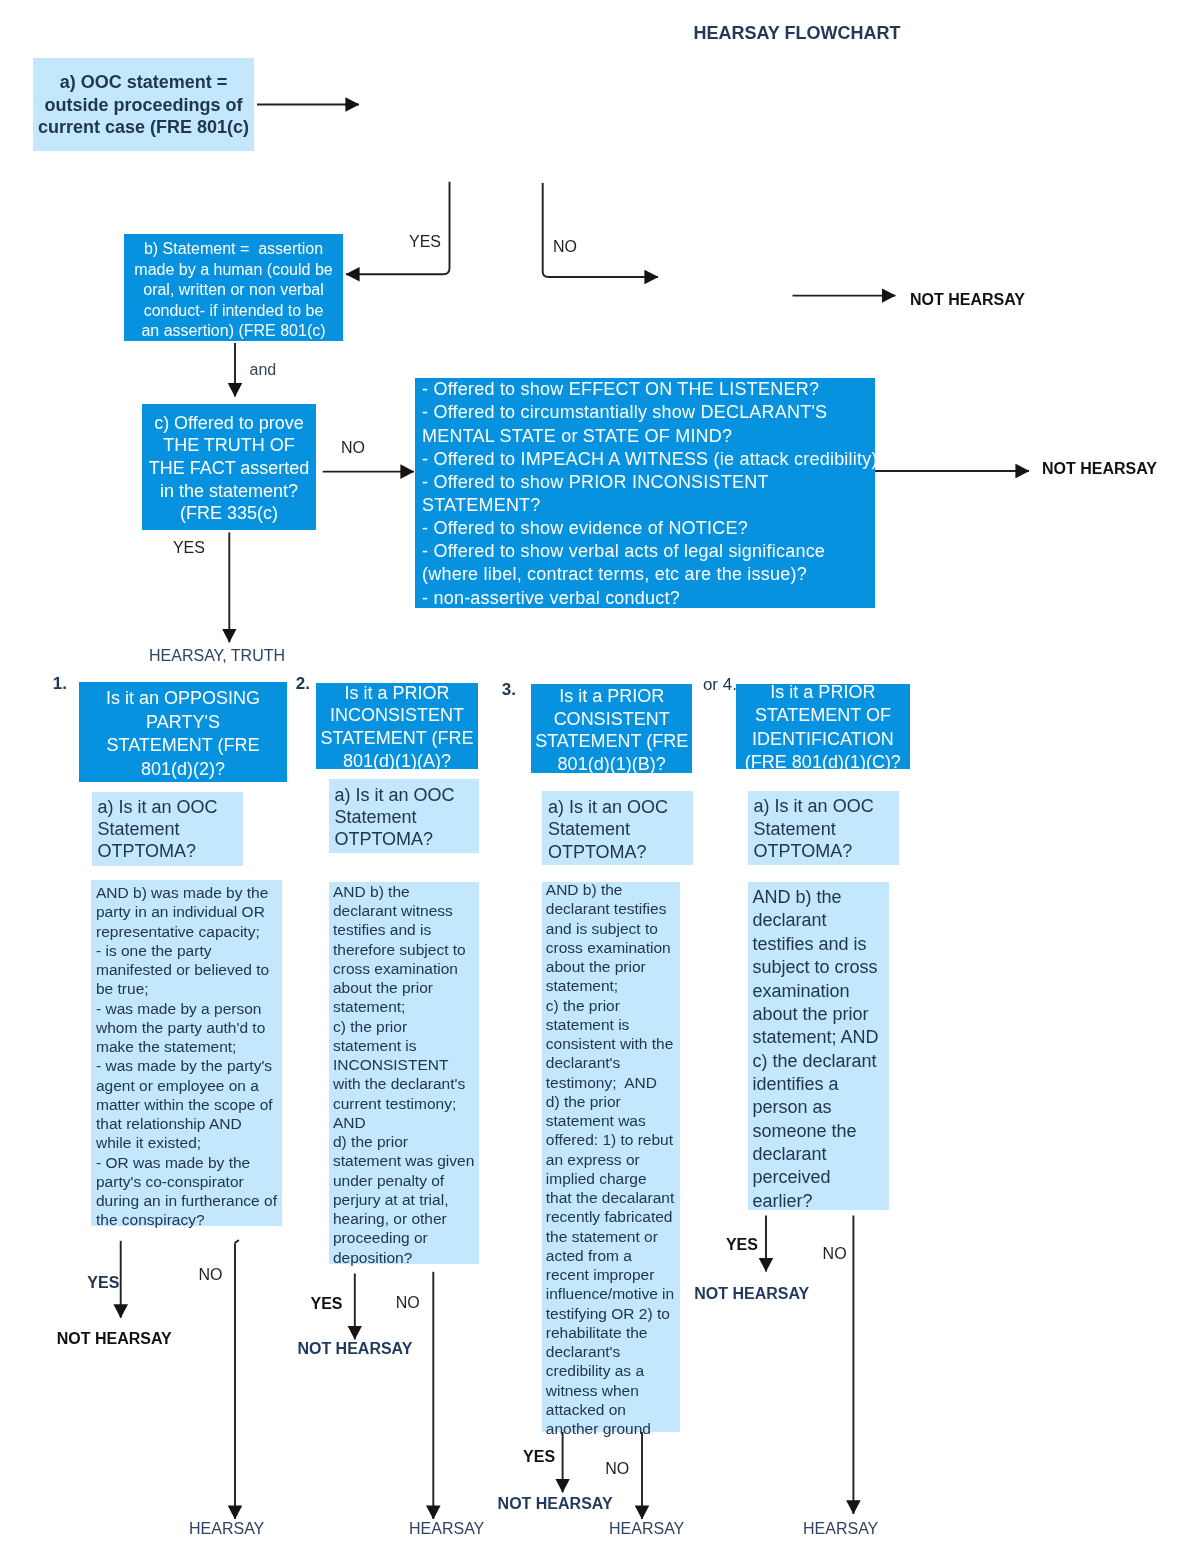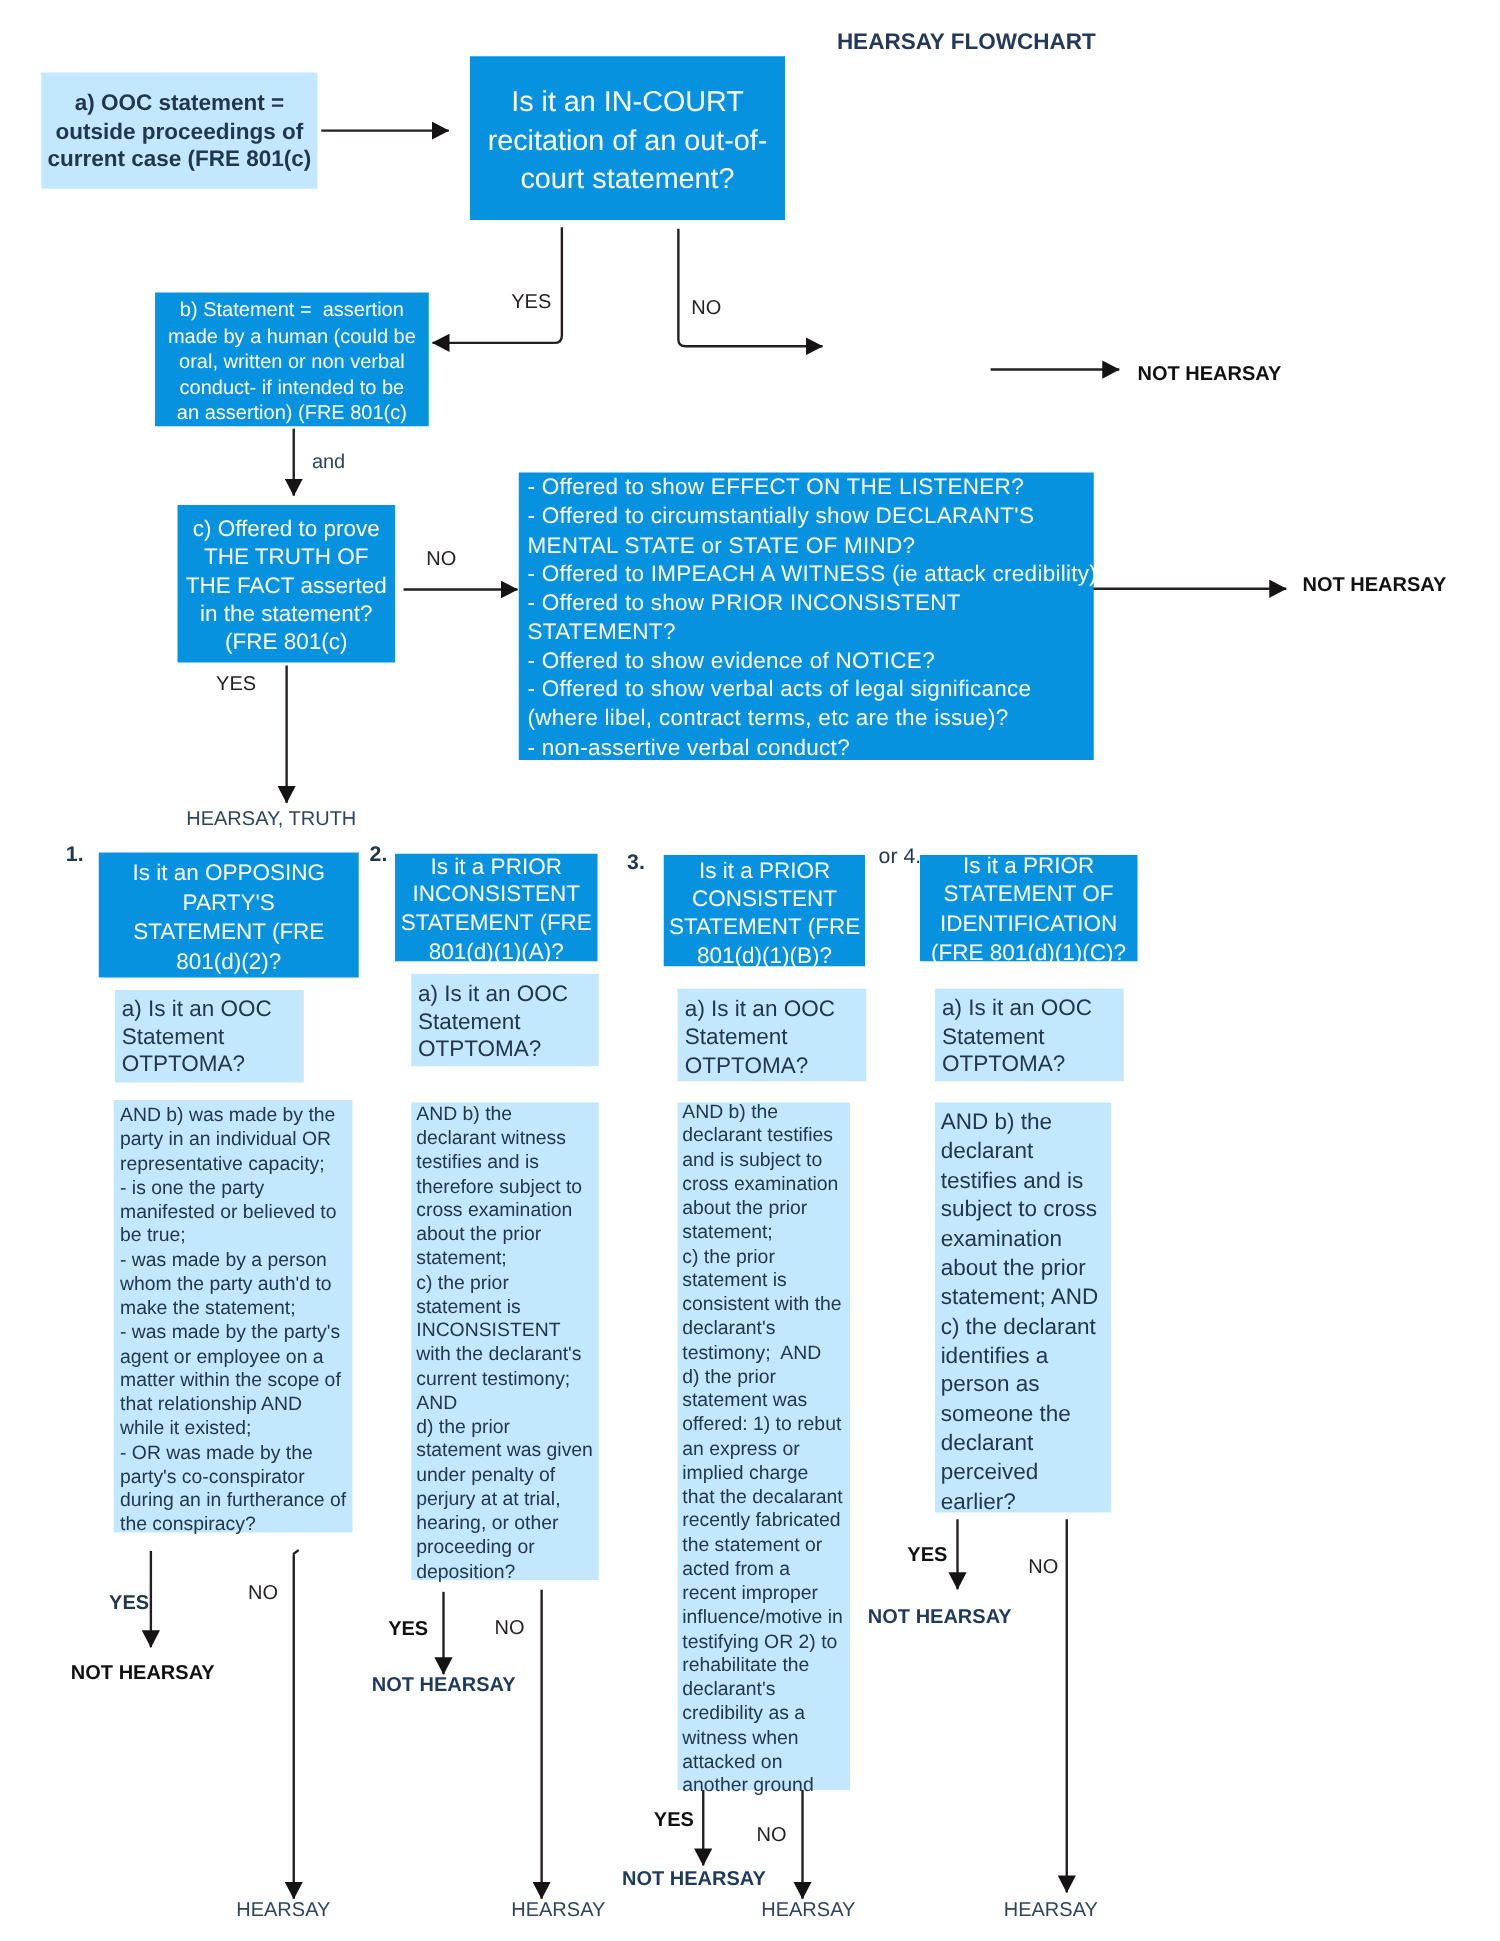--- a/index.html
+++ b/index.html
@@ -9,21 +9,21 @@
        -webkit-font-smoothing:antialiased;}
   .stage{position:absolute;left:0;top:0;width:1200px;height:1553px;}
   .node{position:absolute;box-sizing:border-box;overflow:visible;}
   .dark{background:#0792e0;color:#ffffff;}
   .light{background:#c3e7fc;color:#21374e;}
   .ctr{text-align:center;}
   .lft{text-align:left;}
   svg.edges{position:absolute;left:0;top:0;width:1200px;height:1553px;overflow:visible;}
   .lbl{position:absolute;white-space:pre;line-height:1.15;}
   .bold{font-weight:bold;}
-  .title{font-weight:bold;font-size:18px;letter-spacing:0px;color:#24395a;}
+  .title{font-weight:bold;font-size:18px;letter-spacing:0px;color:#24395a;margin-left:24px;}
   .num{font-weight:bold;font-size:17px;color:#21374e;}
   .plain{color:#231f20;}
 </style>
 </head>
 <body>
 
 <div class="stage">
 
   <div class="lbl title" style="left:669.5px;top:22.5px;font-size:18px;">HEARSAY FLOWCHART</div>
 
@@ -55,41 +55,36 @@
       <path d="M235,1243 L238.3,1240.5"></path>
     </g>
   </svg>
 
   <div class="node light ctr" style="left:33px;top:58px;width:221px;height:93px;font-size:18px;line-height:22.6px;padding-top:13px;font-weight:bold;">
     <span style="white-space:pre;">a) OOC statement =
 outside proceedings of
 current case (FRE 801(c)</span>
   </div>
 
-  <div class="node dark ctr" style="left:376px;top:45px;width:252px;height:131px;font-size:23px;line-height:30.5px;padding-top:21px;">
-    <span style="white-space:pre;">Is it an IN-COURT
-recitation of an out-of-
-court statement?</span>
-  </div>
 
   <div class="node dark ctr" style="left:124px;top:234px;width:219px;height:107px;font-size:16px;line-height:20.6px;padding-top:5px;">
     <span style="white-space:pre;">b) Statement =  assertion
 made by a human (could be
 oral, written or non verbal
 conduct- if intended to be
 an assertion) (FRE 801(c)</span>
   </div>
 
 
   <div class="node dark ctr" style="left:142px;top:404px;width:174px;height:126px;font-size:18px;line-height:22.7px;padding-top:7.5px;">
     <span style="white-space:pre;">c) Offered to prove
 THE TRUTH OF
 THE FACT asserted
 in the statement?
-(FRE 801(c)</span>
+(FRE 335(c)</span>
   </div>
 
   <div class="node dark lft" style="left:415px;top:378.2px;width:460px;height:229.6px;font-size:18px;line-height:23.15px;padding-left:7px;padding-top:0px;letter-spacing:0.22px;">
     <span style="white-space:pre;">- Offered to show EFFECT ON THE LISTENER?
 - Offered to circumstantially show DECLARANT'S
 MENTAL STATE or STATE OF MIND?
 - Offered to IMPEACH A WITNESS (ie attack credibility)
 - Offered to show PRIOR INCONSISTENT
 STATEMENT?
 - Offered to show evidence of NOTICE?

